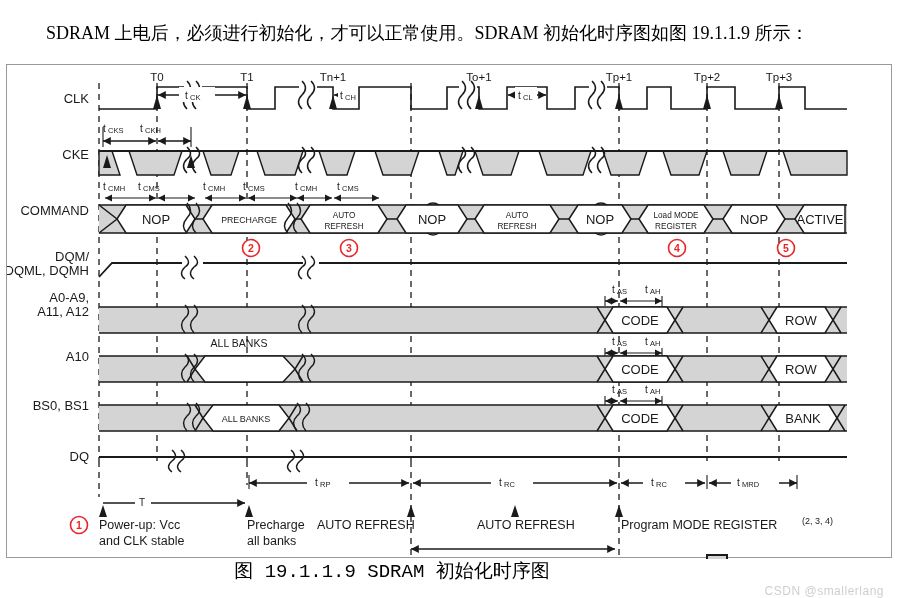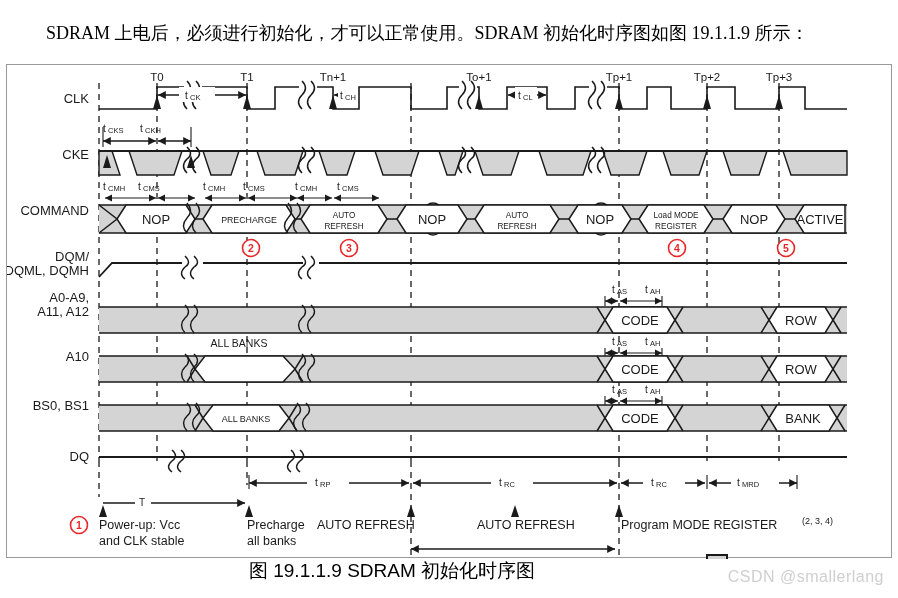--- a/index.html
+++ b/index.html
@@ -18,25 +18,25 @@
   #intro .ind{display:inline-block;width:34px;}
   
   #fig{
     position:absolute;left:6px;top:64px;width:886px;height:494px;
     border:1px solid #999;box-sizing:border-box;background:#fff;
   }
   #svgwrap{position:absolute;left:0;top:0;width:886px;height:494px;}
   
   #caption{
     position:absolute;left:0;top:558px;width:784px;text-align:center;
-    font-family:Liberation Sans, sans-serif;font-size:19px;color:#000;
+    font-family:Liberation Mono, monospace;font-size:19px;color:#000;
   }
   #watermark{
-    position:absolute;right:14px;top:568px;
-    font-size:16px;color:#cfcfcf;letter-spacing:.5px;
+    position:absolute;right:14px;top:584px;
+    font-size:12px;color:#cfcfcf;letter-spacing:.5px;
     font-family:"Liberation Sans",sans-serif;
     pointer-events:none;
   }
   
   svg text{font-family:"Liberation Sans",sans-serif;fill:#1a1a1a;}
   .sig{font-size:13px;}
   .tm{font-size:10px;}
   .tmsub{font-size:7.5px;}
   .cyc{font-size:11.5px;}
   .cmd{font-size:13px;}

